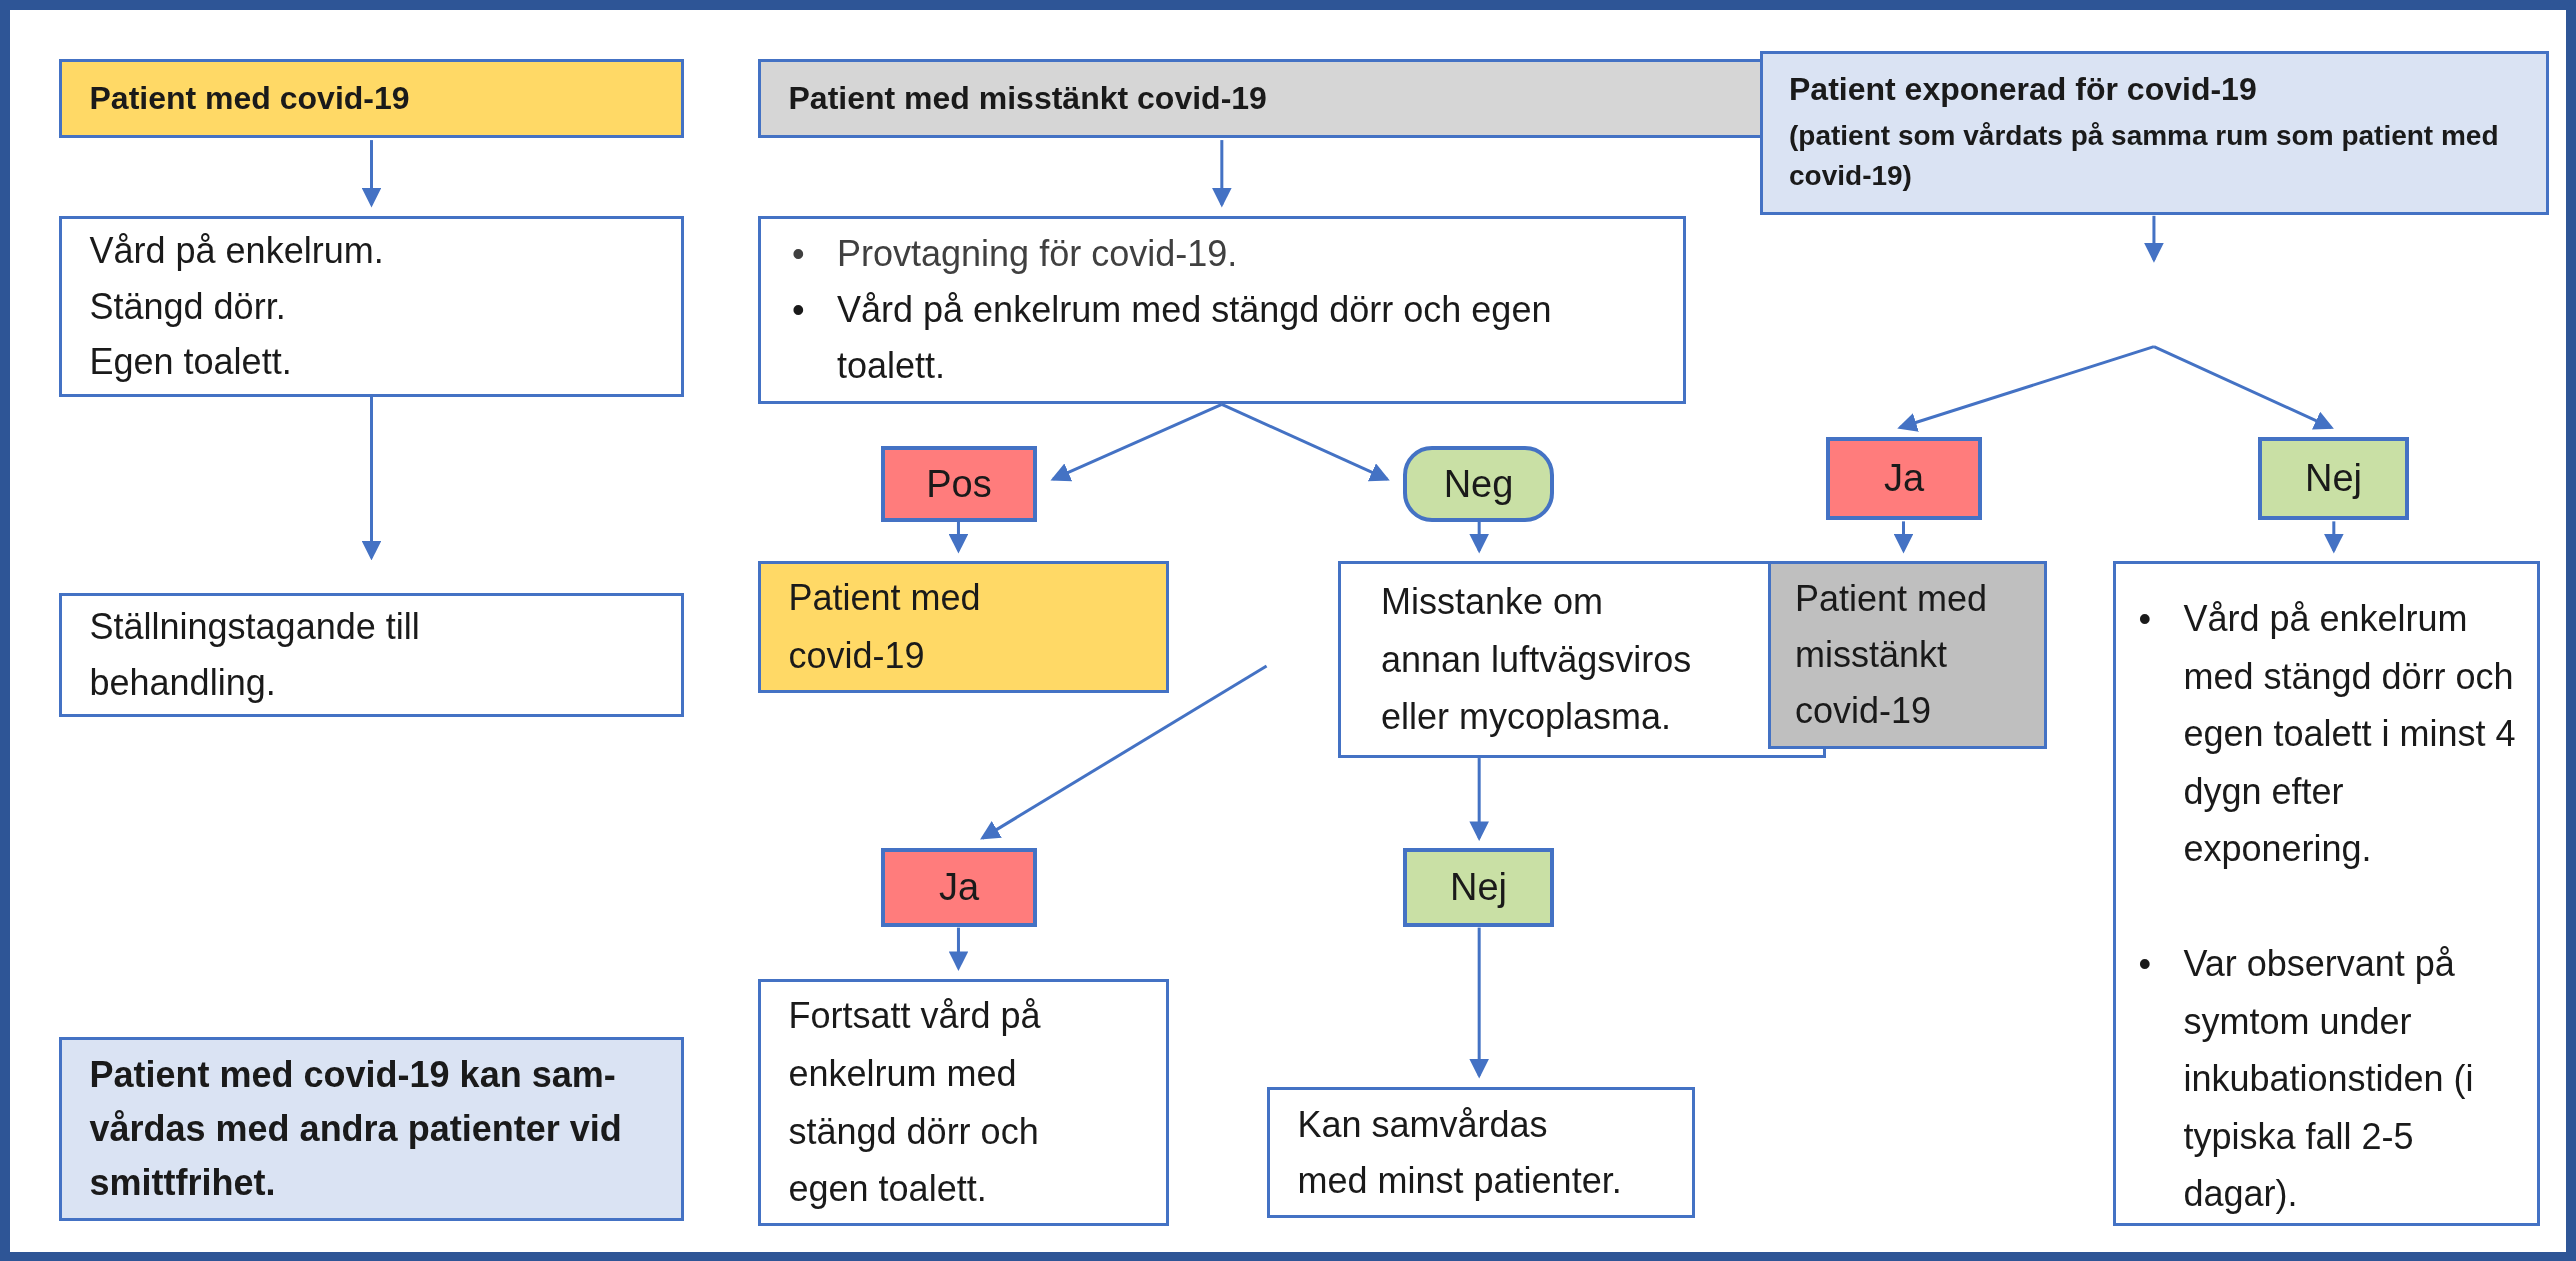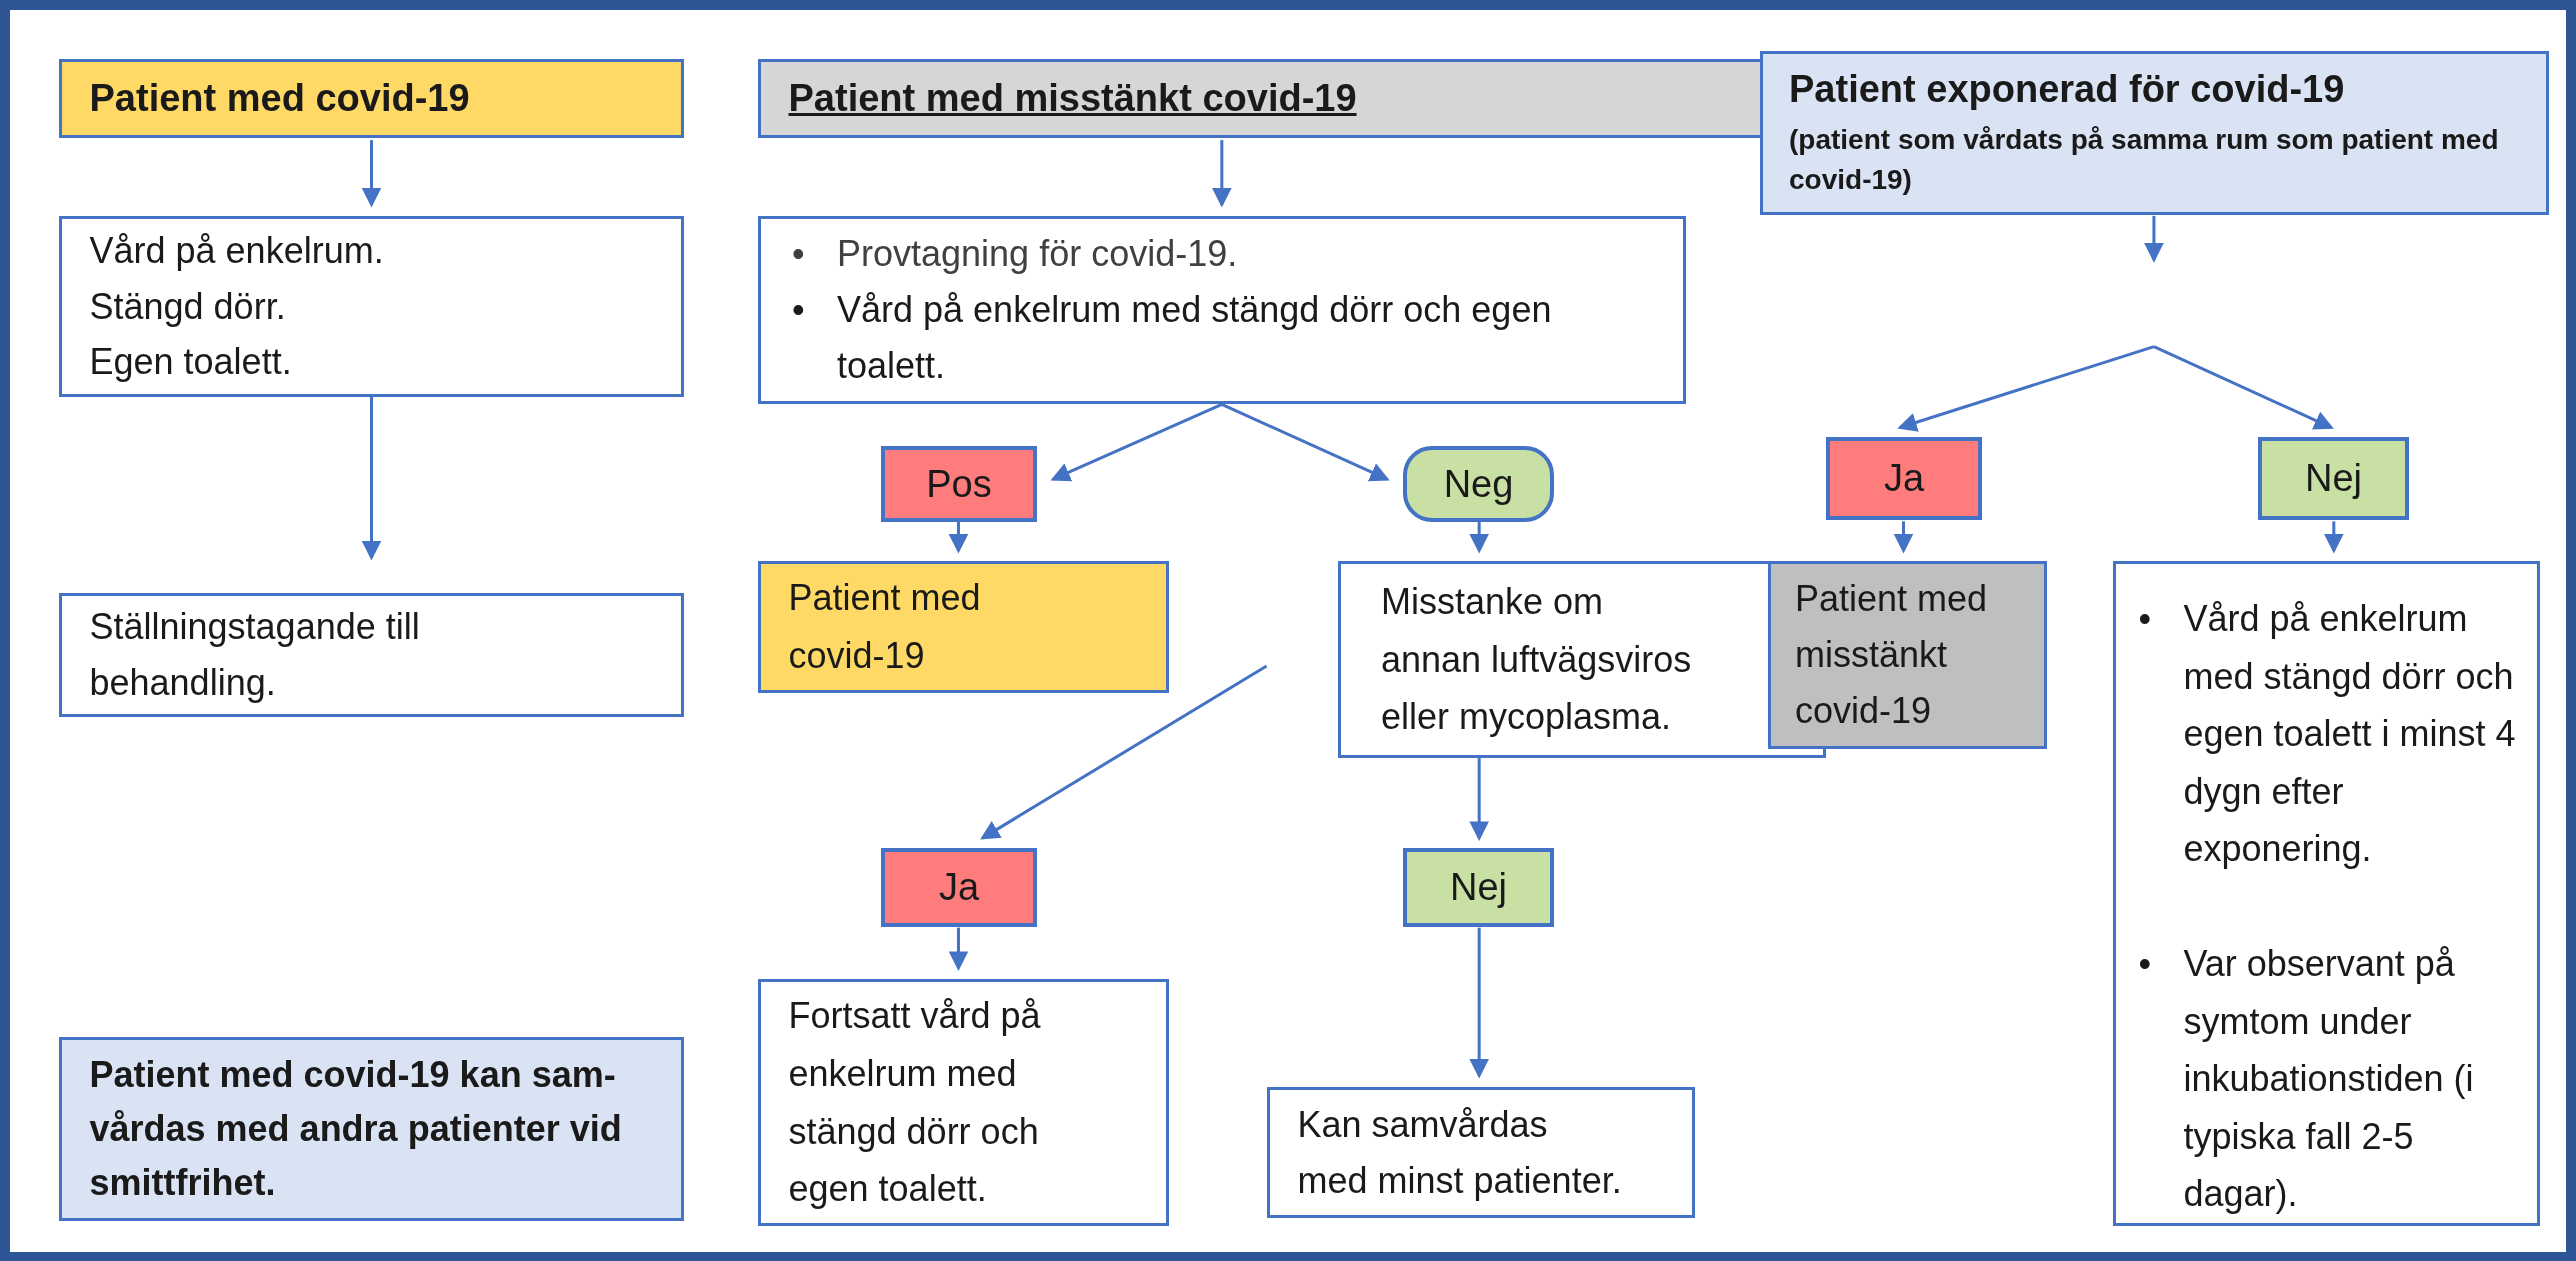--- a/index.html
+++ b/index.html
@@ -17,21 +17,21 @@
     position:absolute;
     box-sizing:border-box;
     border:3.4px solid #4472C4;
     background:#ffffff;
     display:flex;
     flex-direction:column;
     justify-content:center;
     font-size:36px;
     line-height:1.55;
   }
-  .hdr{font-weight:bold;font-size:38px;justify-content:center;}
+  .hdr{font-weight:bold;font-size:32px;justify-content:center;}
   .pad{padding-left:27.5px;padding-right:17px;}
   .center{align-items:center;justify-content:center;text-align:center;}
   .tag{
     position:absolute;
     box-sizing:border-box;
     border:4.3px solid #4472C4;
     display:flex;align-items:center;justify-content:center;
     font-size:38px;
   }
   .bg-yellow{background:#FFD966;}
@@ -92,21 +92,21 @@
     <div>Ställningstagande till</div>
     <div>behandling.</div>
   </div>
 
   <div class="box pad bg-blue" style="left:49px;top:1027px;width:625px;height:184px;font-weight:bold;line-height:1.5;">
     <div>Patient med covid-19 kan sam-</div>
     <div>vårdas med andra patienter vid</div>
     <div>smittfrihet.</div>
   </div>
 
-  <div class="box hdr pad bg-grayhdr" style="left:748px;top:49px;width:1096px;height:79px;text-decoration:underline;">
+  <div class="box hdr pad bg-grayhdr" style="left:748px;top:49px;width:1096px;height:79px;">
     <span>Patient med misstänkt covid-19</span>
   </div>
 
   <div class="box" style="left:748px;top:206px;width:928px;height:188px;padding:8.6px 52px 8.6px 31px;">
     <div class="bullet-row muted">
       <span class="bullet">•</span>
       <span class="btext">Provtagning för covid-19.</span>
     </div>
     <div class="bullet-row">
       <span class="bullet">•</span>

